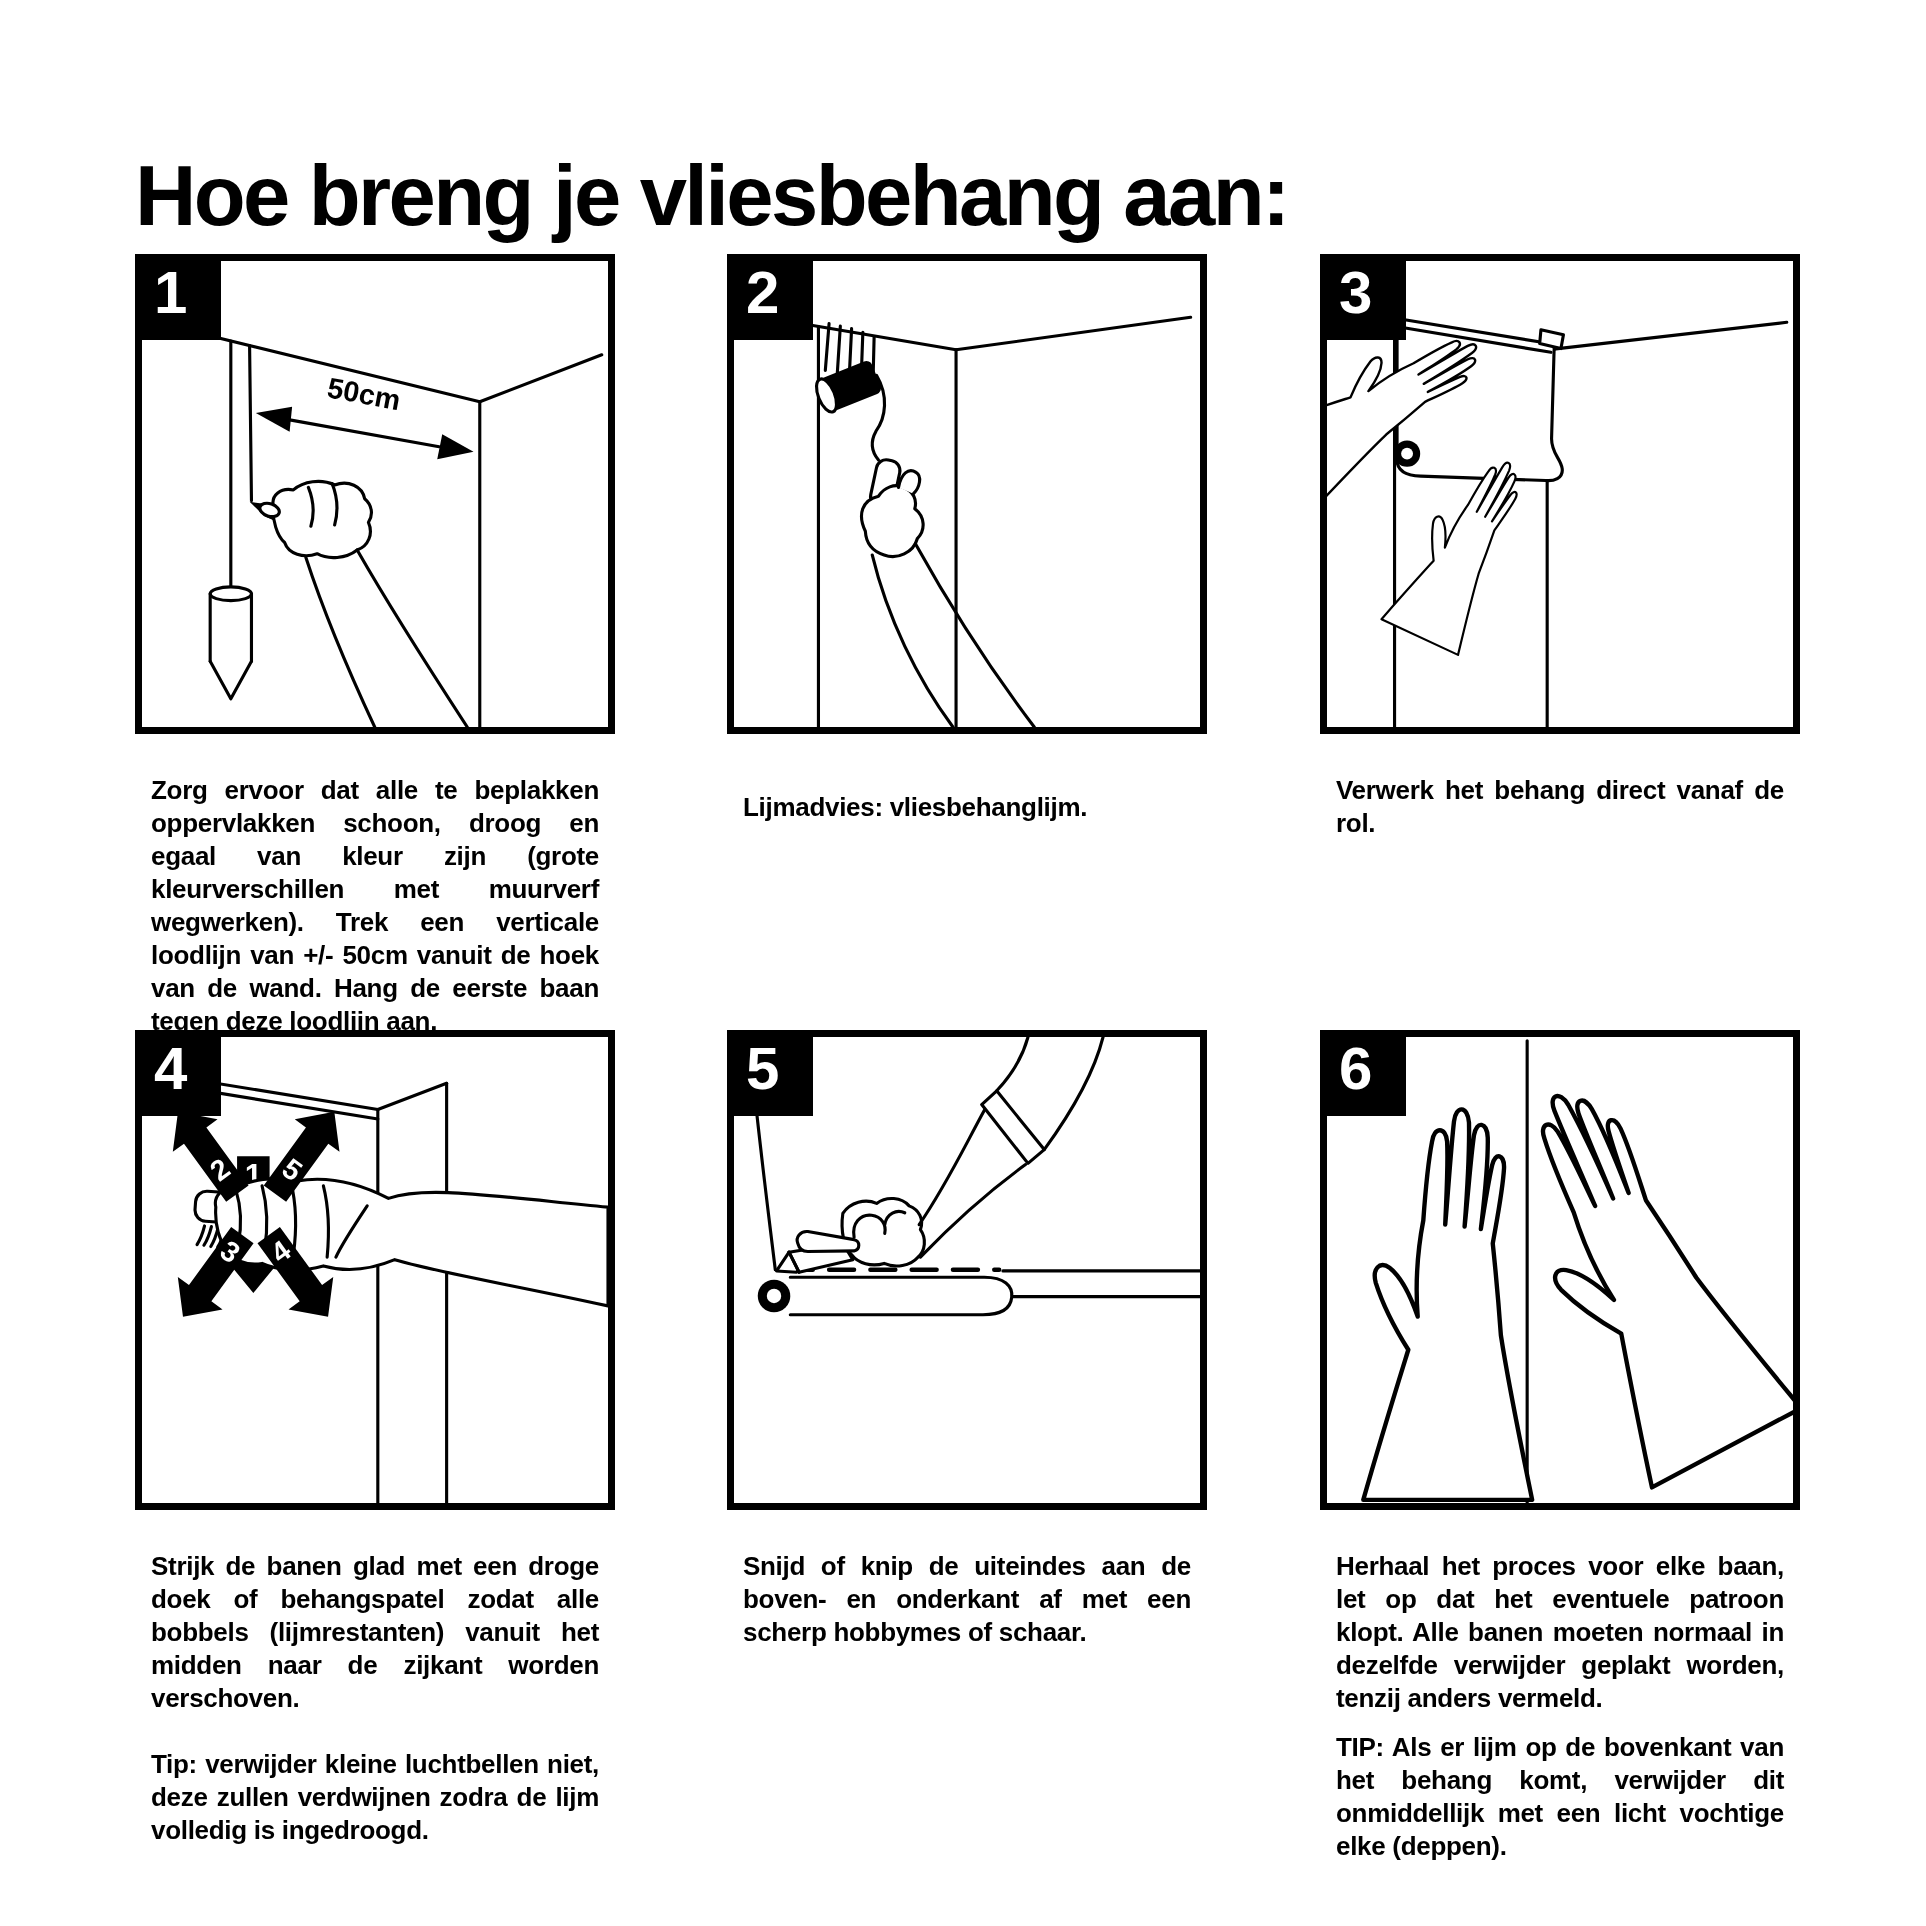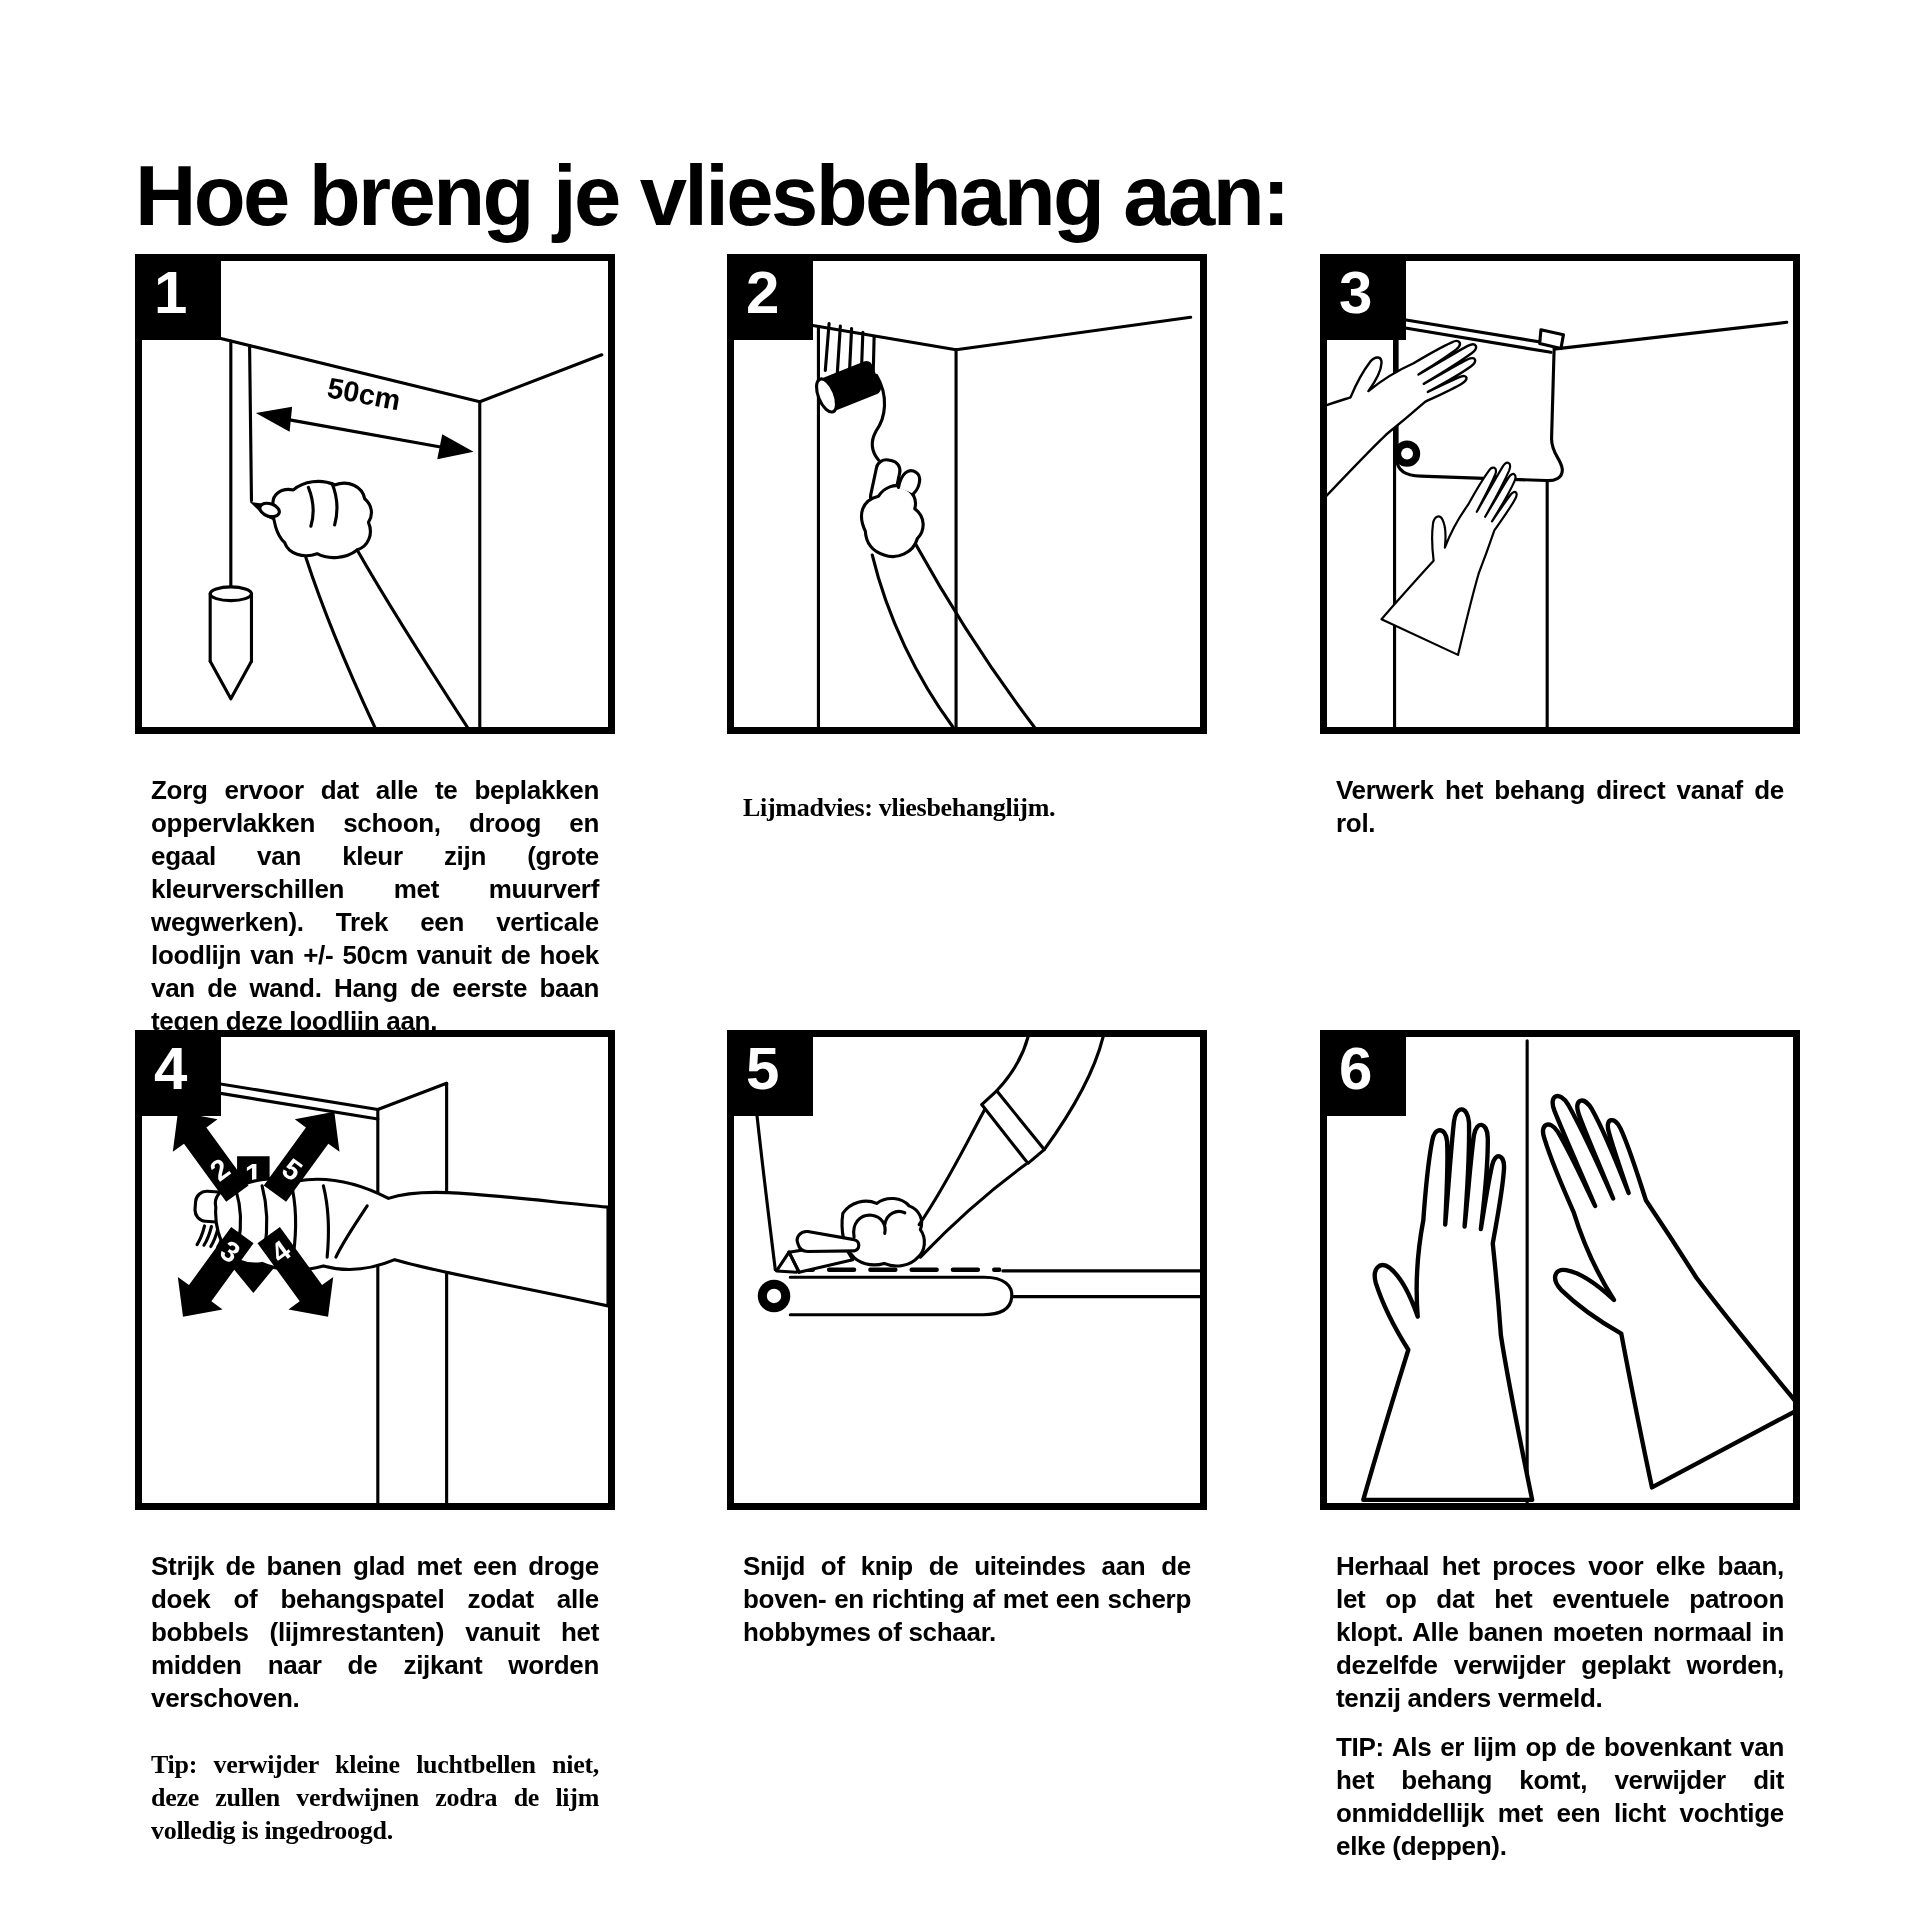--- a/index.html
+++ b/index.html
@@ -20,21 +20,21 @@
   .badge {
     position:absolute; left:-7px; top:-7px; width:86px; height:86px;
     background:#000; color:#fff; font-size:60px; font-weight:bold;
     box-sizing:border-box; padding:9px 0 0 19px; line-height:1; z-index:5;
   }
   .caption {
     position:absolute; width:480px; font-size:26px; font-weight:bold;
     line-height:33px; letter-spacing:-0.3px; text-align:justify;
   }
   .caption p { margin:16px; }
-  .caption p.gap { margin-top:33px;font-family:Liberation Serif, serif; }
+  .caption p.gap { margin-top:33px; }
   
   .c1 { left:135px; }  .c2 { left:727px; }  .c3 { left:1320px; }
   .r1 { top:254px; }   .r2 { top:1030px; }
   .t1 { top:758px; }  .t2 { top:1534px; }
 </style>
 </head>
 <body>
 
 <div class="sheet">
 
@@ -292,21 +292,21 @@
   <div class="caption c3 t1">
     <p>Verwerk het behang direct vanaf de rol.</p>
   </div>
 
   <div class="caption c1 t2">
     <p>Strijk de banen glad met een droge doek of behangspatel zodat alle bobbels (lijmrestanten) vanuit het midden naar de zijkant worden verschoven.</p>
     <p class="gap">Tip: verwijder kleine luchtbellen niet, deze zullen verdwijnen zodra de lijm volledig is ingedroogd.</p>
   </div>
 
   <div class="caption c2 t2">
-    <p>Snijd of knip de uiteindes aan de boven- en richting af met een scherp hobbymes of schaar.</p>
+    <p>Snijd of knip de uiteindes aan de boven- en onderkant af met een scherp hobbymes of schaar.</p>
   </div>
 
   <div class="caption c3 t2">
     <p>Herhaal het proces voor elke baan, let op dat het eventuele patroon klopt. Alle banen moeten normaal in dezelfde verwijder geplakt worden, tenzij anders vermeld.</p>
     <p>TIP: Als er lijm op de bovenkant van het behang komt, verwijder dit onmiddellijk met een licht vochtige elke (deppen).</p>
   </div>
 
 </div>
 
 

